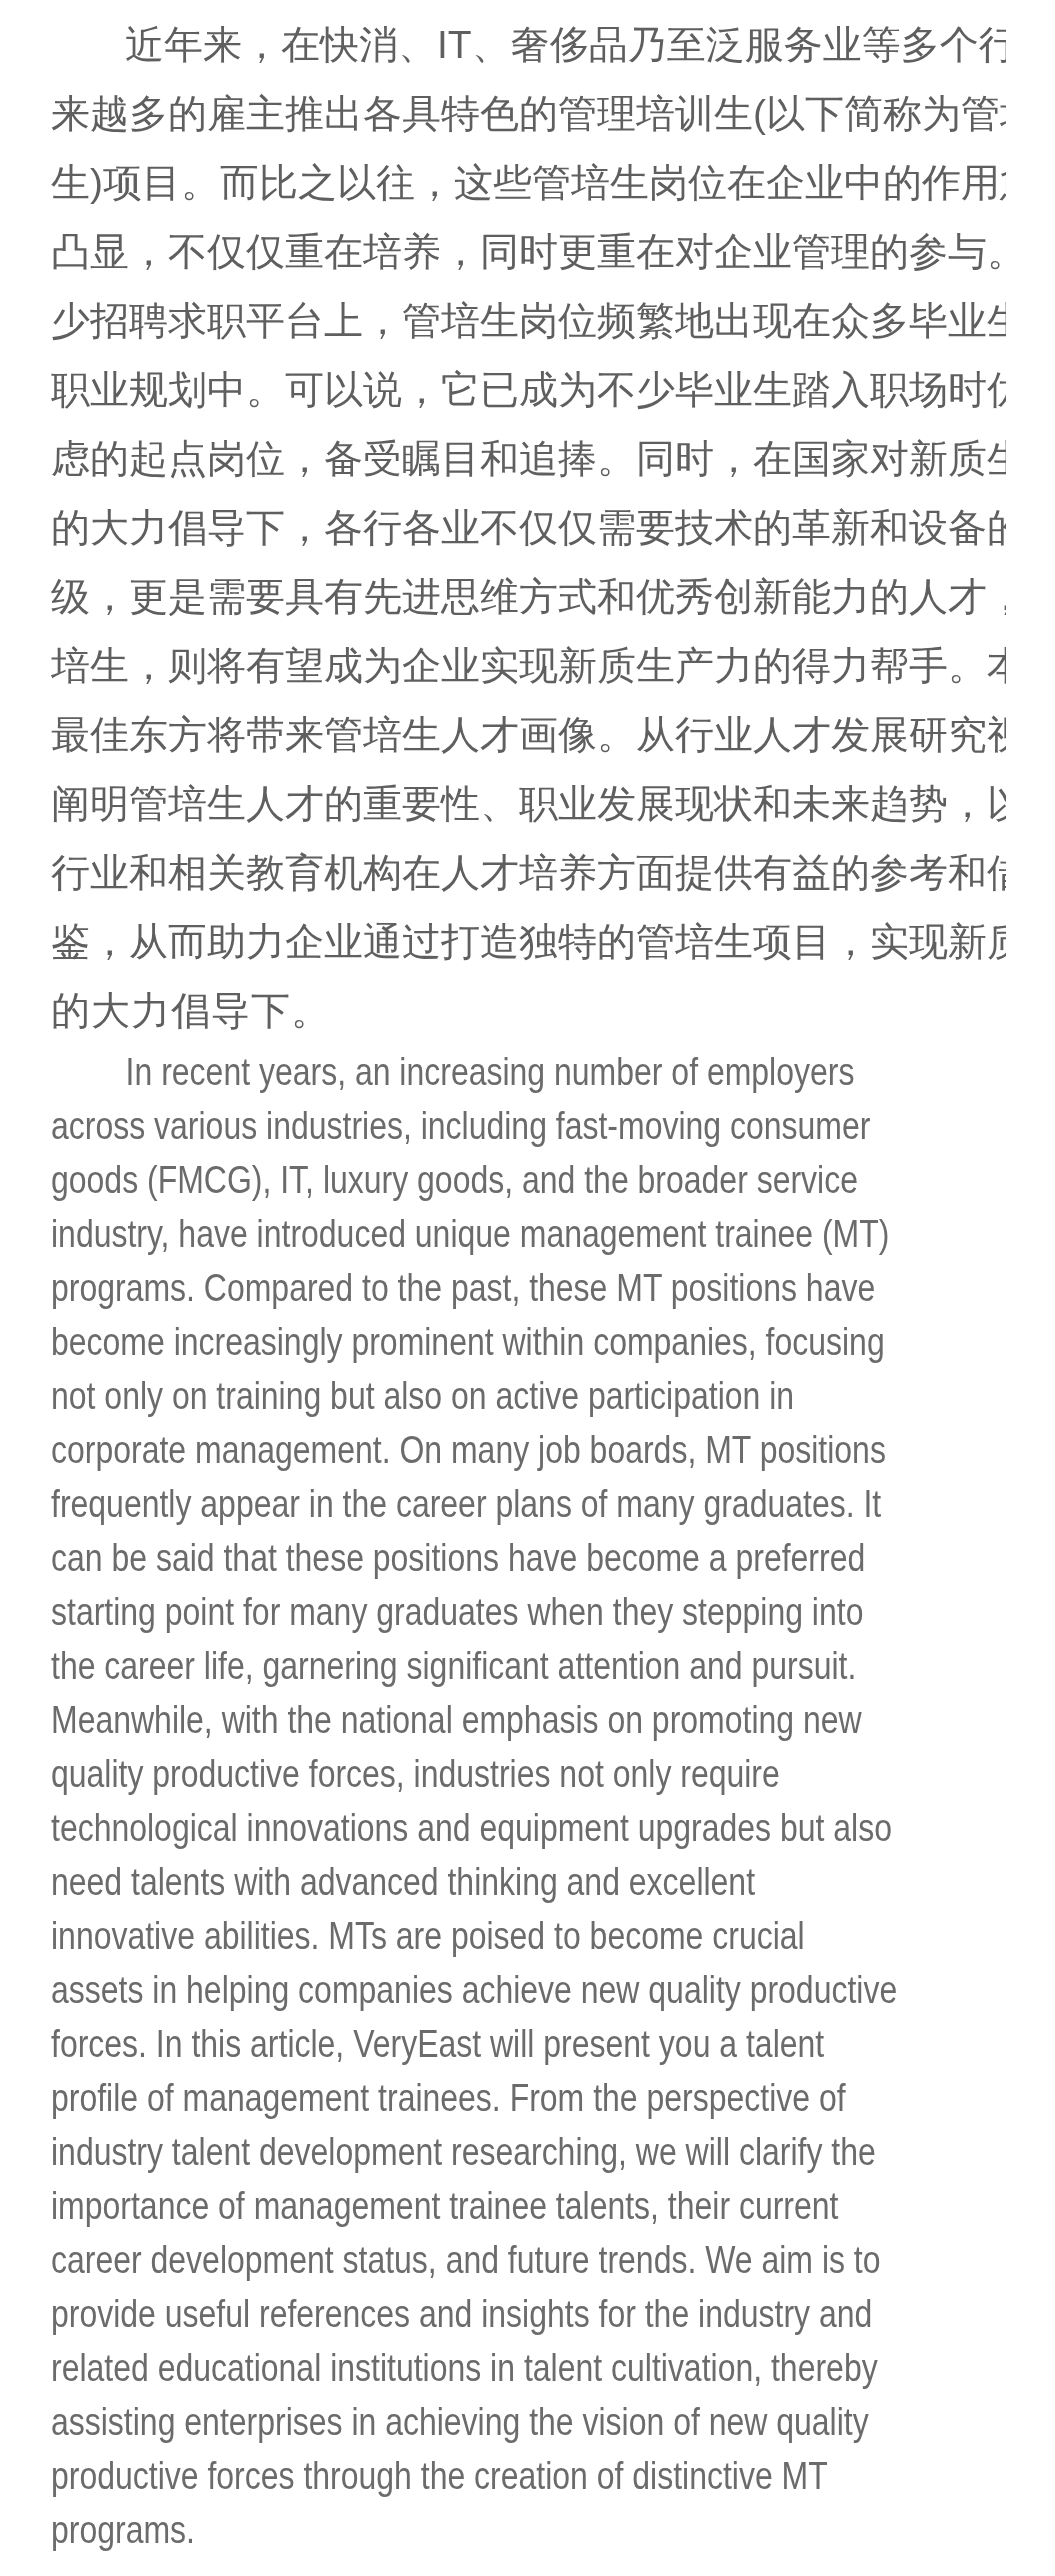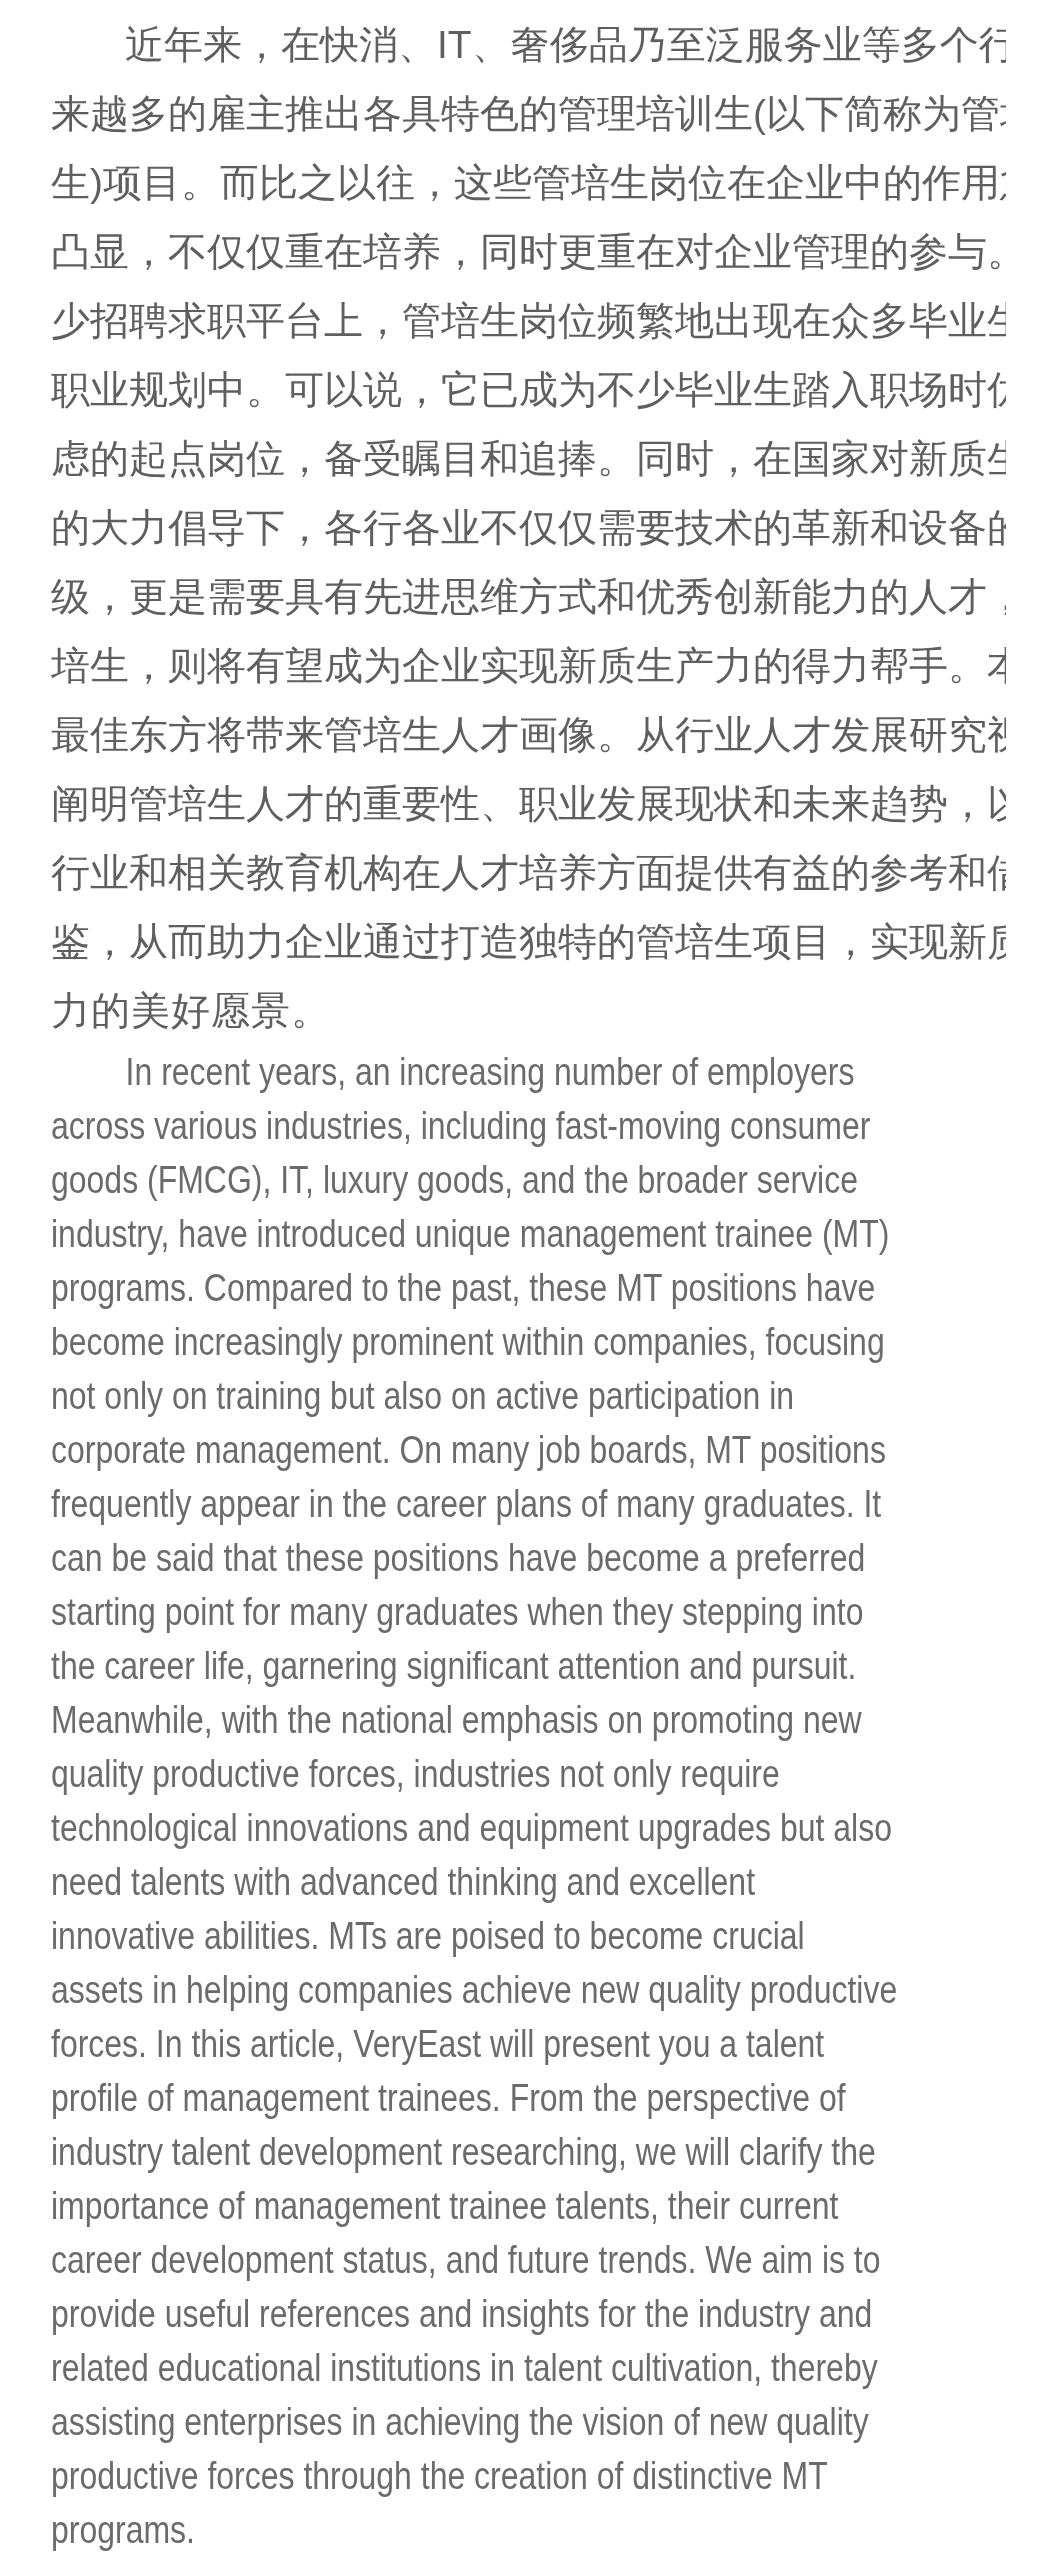--- a/index.html
+++ b/index.html
@@ -62,21 +62,21 @@
         <div class="line">少招聘求职平台上，管培生岗位频繁地出现在众多毕业生的</div>
         <div class="line">职业规划中。可以说，它已成为不少毕业生踏入职场时优先考</div>
         <div class="line">虑的起点岗位，备受瞩目和追捧。同时，在国家对新质生产力</div>
         <div class="line">的大力倡导下，各行各业不仅仅需要技术的革新和设备的升</div>
         <div class="line">级，更是需要具有先进思维方式和优秀创新能力的人才，而管</div>
         <div class="line">培生，则将有望成为企业实现新质生产力的得力帮手。本期，</div>
         <div class="line">最佳东方将带来管培生人才画像。从行业人才发展研究视角，</div>
         <div class="line">阐明管培生人才的重要性、职业发展现状和未来趋势，以期为</div>
         <div class="line">行业和相关教育机构在人才培养方面提供有益的参考和借</div>
         <div class="line">鉴，从而助力企业通过打造独特的管培生项目，实现新质生产</div>
-        <div class="line last">力的美好愿景。</div>
+        <div class="line last">的大力倡导下。</div>
       </section>
     <section class="para-en">
         <div class="line first">In recent years, an increasing number of employers</div>
         <div class="line">across various industries, including fast-moving consumer</div>
         <div class="line">goods (FMCG), IT, luxury goods, and the broader service</div>
         <div class="line">industry, have introduced unique management trainee (MT)</div>
         <div class="line">programs. Compared to the past, these MT positions have</div>
         <div class="line">become increasingly prominent within companies, focusing</div>
         <div class="line">not only on training but also on active participation in</div>
         <div class="line">corporate management. On many job boards, MT positions</div>

